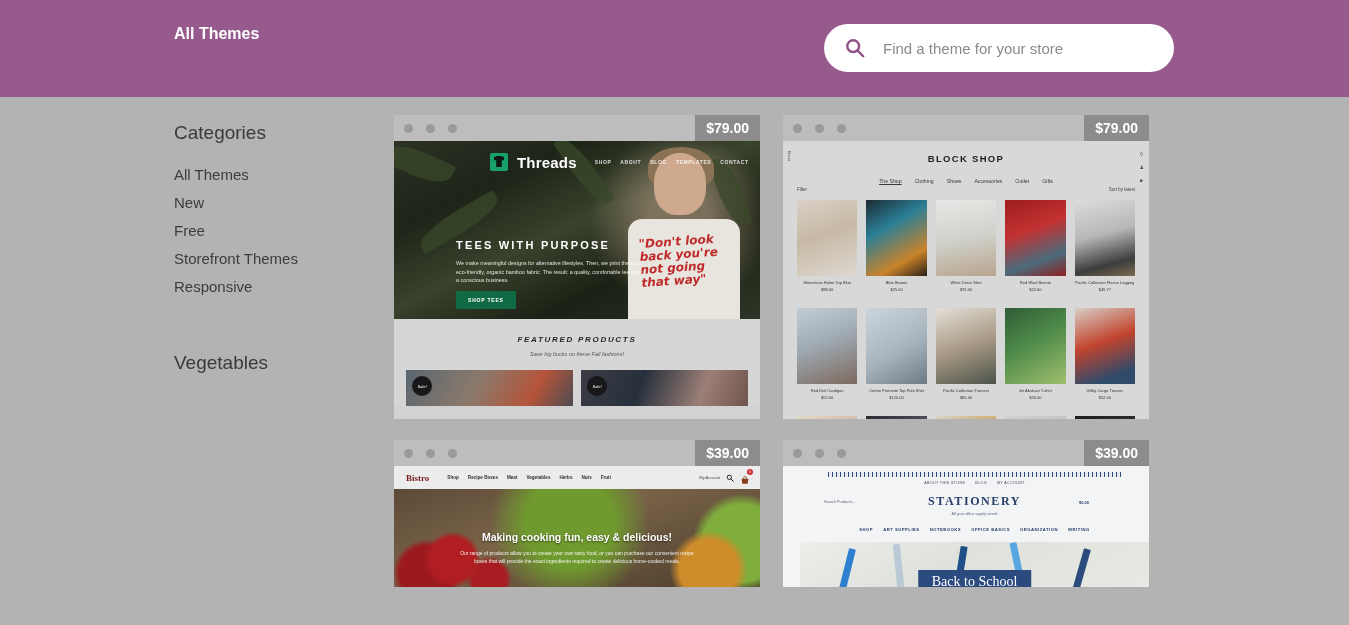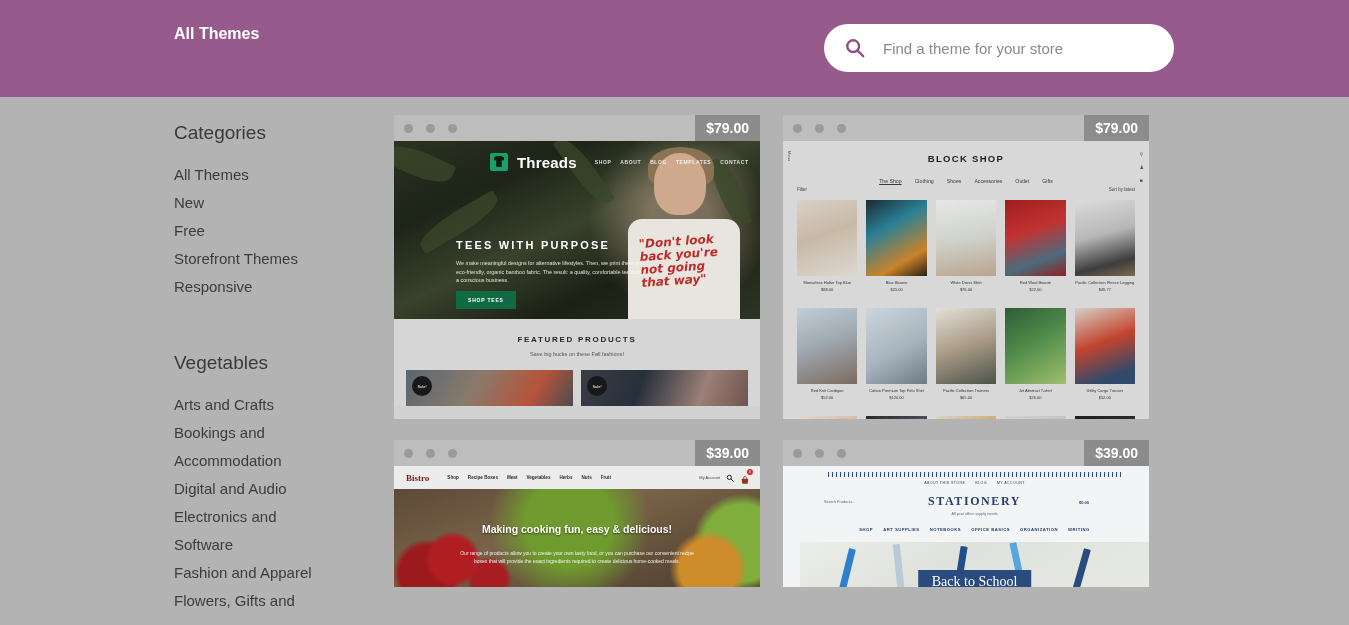--- a/index.html
+++ b/index.html
@@ -228,21 +228,21 @@
     color: rgba(255,255,255,0.85);
     font-size: 5.4px; line-height: 8.5px;
   }
   .hero-btn {
     position: absolute; left: 62px; top: 150px; z-index: 3;
     background: #106b45; color: #fff;
     font-size: 5px; font-weight: bold; letter-spacing: 0.8px;
     padding: 6px 12px;
   }
   .featured {
-    background: #d6d6d6; padding-top: 16px; text-align: center;
+    background: #d6d6d6; padding-top: 16px; text-align: center; font-style: italic;
   }
   .featured-title {
     font-size: 8px; font-weight: bold; letter-spacing: 1.7px; color: #262626;
   }
   .featured-sub { font-size: 5.5px; color: #555; margin-top: 7px; }
   .featured-imgs { display: flex; gap: 8px; padding: 13px 12px 0 12px; }
   .featured-img {
     flex: 1; height: 50px; position: relative; overflow: hidden;
   }
   .fi-1 { background: linear-gradient(120deg,#5a6670 0%,#8a7a6c 40%,#b5543a 72%,#3c4a55 100%); }
@@ -323,21 +323,21 @@
     background:
       radial-gradient(circle at 16% 72%, #b01e22 0 7%, rgba(0,0,0,0) 9%),
       radial-gradient(circle at 9% 86%, #9c1a1e 0 8%, rgba(0,0,0,0) 10%),
       radial-gradient(circle at 26% 92%, #a81d21 0 6%, rgba(0,0,0,0) 8%),
       radial-gradient(circle at 48% 35%, #6f9a2e 0 22%, rgba(0,0,0,0) 40%),
       radial-gradient(circle at 86% 82%, #cf8c2a 0 9%, rgba(0,0,0,0) 12%),
       radial-gradient(circle at 95% 55%, #7fae3c 0 11%, rgba(0,0,0,0) 14%),
       linear-gradient(160deg,#5c4a38 0%,#7a6348 40%,#4a3c2c 100%);
   }
   .bistro-h1 {
-    position: absolute; left: 0; right: 0; top: 34px; text-align: center;
+    position: absolute; left: 0; right: 0; top: 42px; text-align: center;
     color: #fff; font-size: 10.5px; font-weight: bold;
     text-shadow: 0 1px 2px rgba(0,0,0,0.55);
   }
   .bistro-p {
     position: absolute; left: 60px; right: 60px; top: 60px;
     color: rgba(255,255,255,0.9); font-size: 5px; line-height: 8px;
     text-align: center;
   }
 
   
@@ -394,28 +394,20 @@
         <li>All Themes</li>
         <li>New</li>
         <li>Free</li>
         <li>Storefront Themes</li>
         <li>Responsive</li>
       </ul>
     </div>
 
     <div class="facet-group">
       <h2 class="facet-heading">Vegetables</h2>
-      <ul class="facet-list">
-        <li>Arts and Crafts</li>
-        <li>Bookings and Accommodation</li>
-        <li>Digital and Audio</li>
-        <li>Electronics and Software</li>
-        <li>Fashion and Apparel</li>
-        <li>Flowers, Gifts and</li>
-      </ul>
     </div>
 
   </aside>
 
   <main class="grid">
 
     <div class="theme-card">
       <div class="card-chrome">
         <span class="dot"></span>
         <span class="dot"></span>

